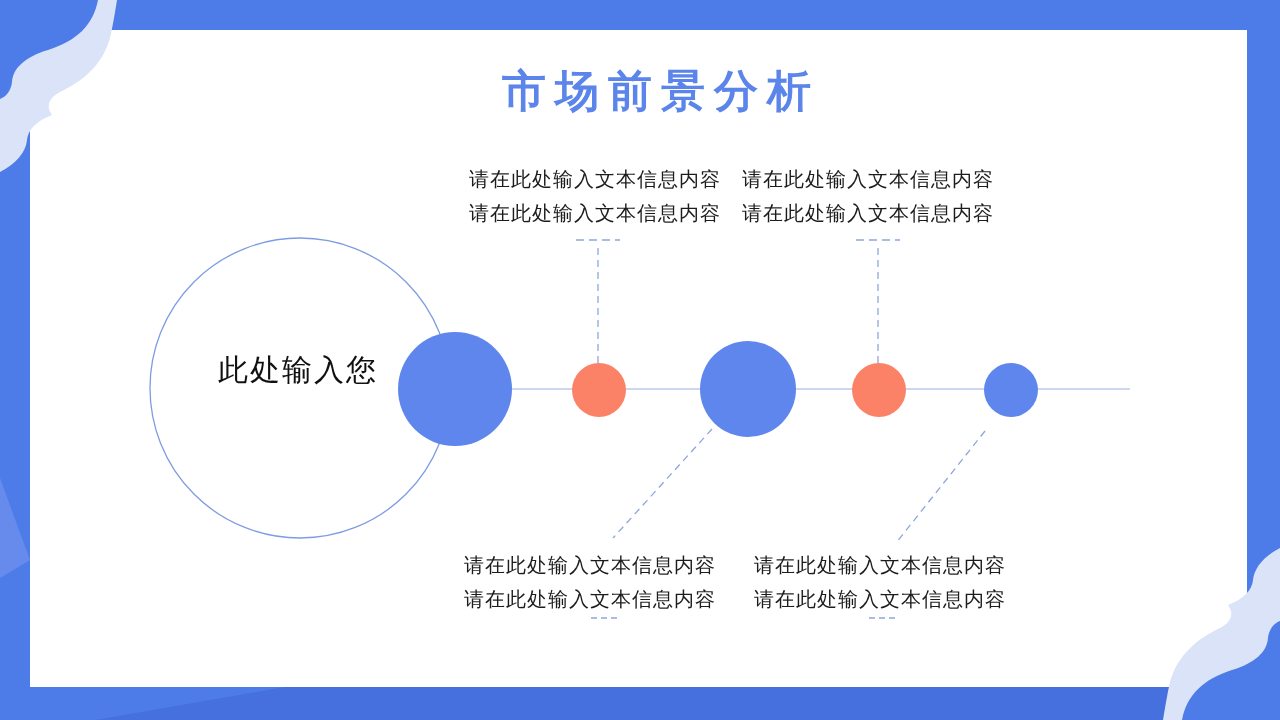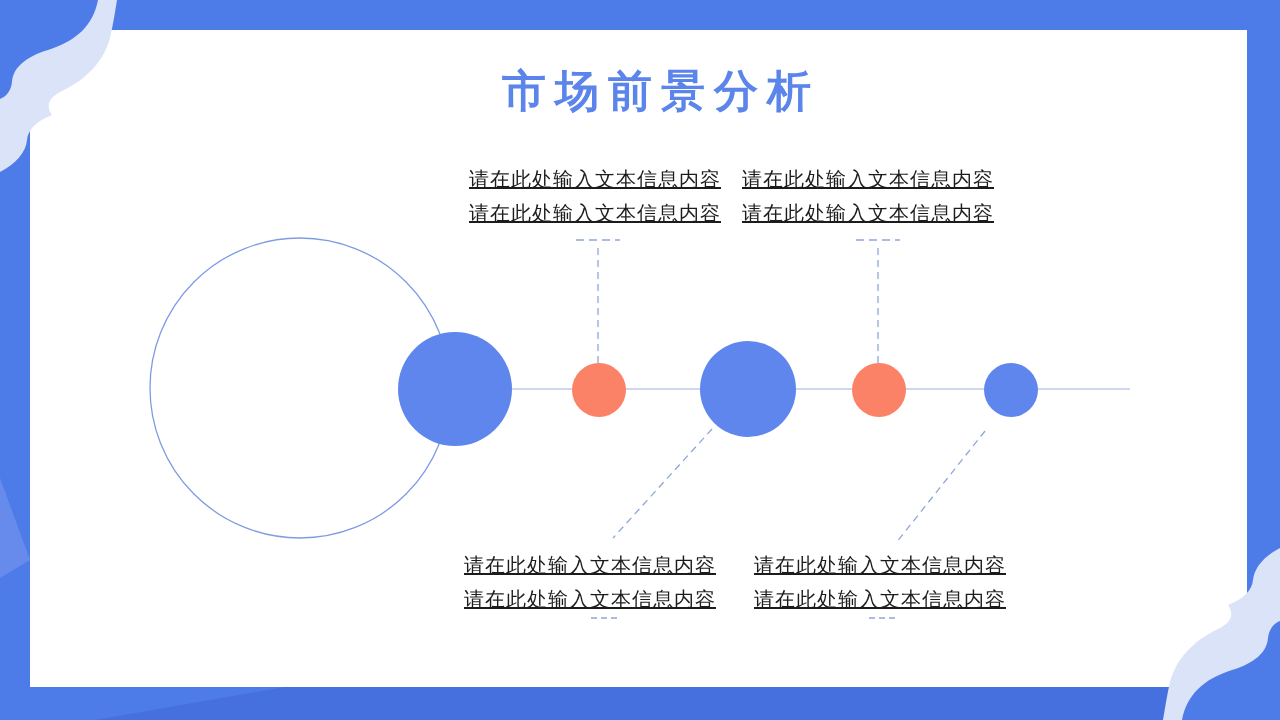--- a/index.html
+++ b/index.html
@@ -16,21 +16,21 @@
     position:absolute;left:0;top:0;width:1280px;height:720px;pointer-events:none;
   }
   .slide-title{
     position:absolute;left:0;top:62px;width:1280px;text-align:center;
     font-size:44px;font-weight:bold;color:#5b85ea;letter-spacing:9px;padding-left:21px;
   }
   .ph{
     position:absolute;width:300px;text-align:center;
     font-size:20px;line-height:34px;color:#1c1c1c;letter-spacing:1px;
   }
-  .ph div{white-space:nowrap;text-decoration:underline;}
+  .ph div{white-space:nowrap;}
   .ph-tl{left:445px;top:162px;}
   .ph-tr{left:718px;top:162px;}
   .ph-bl{left:440px;top:548px;}
   .ph-br{left:730px;top:548px;}
   .circle-title{
     position:absolute;left:157px;top:347px;width:282px;text-align:center;
     font-size:30px;line-height:45px;color:#111111;letter-spacing:2px;font-weight:500;
   }
 </style>
 </head>
@@ -77,20 +77,21 @@
 
   <path d="M 1182,720 C 1187,694 1204,679 1232,670 C 1255,663 1267,652 1268,638
            C 1269,628 1275,623 1280,621 L 1280,548 C 1264,556 1254,568 1253,580
            C 1252,590 1244,599 1228,605 C 1234,613 1232,622 1220,628
            C 1192,641 1176,660 1170,682 C 1167,695 1165,708 1163,720 Z" fill="#dbe3f8"></path>
 </svg>
 
 <div class="slide-title">市场前景分析</div>
 
 <div class="circle-title">
+  <div>此处输入您</div>
 </div>
 
 <div class="ph ph-tl">
   <div>请在此处输入文本信息内容</div>
   <div>请在此处输入文本信息内容</div>
 </div>
 <div class="ph ph-tr">
   <div>请在此处输入文本信息内容</div>
   <div>请在此处输入文本信息内容</div>
 </div>

